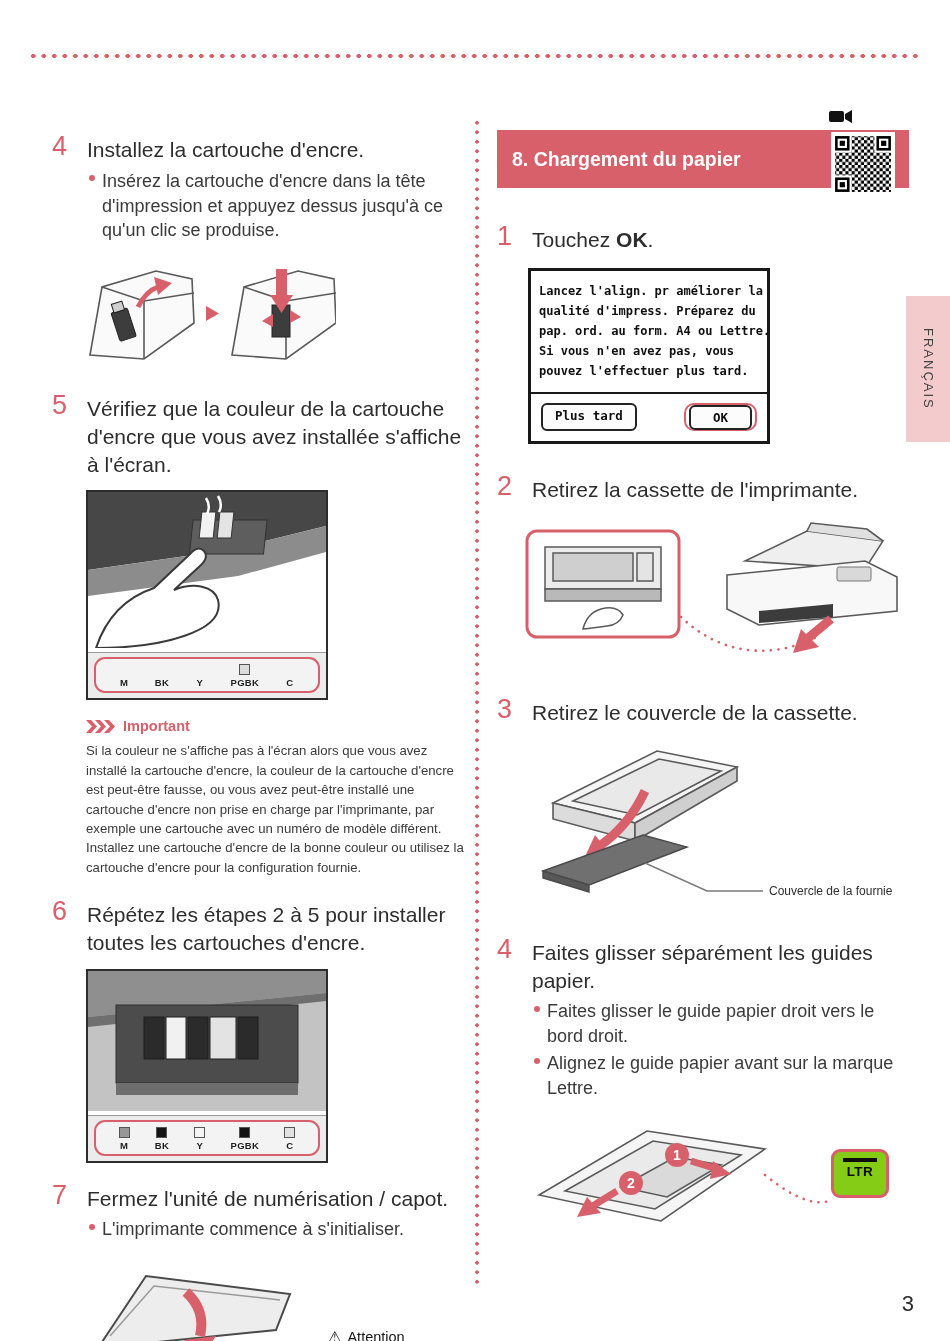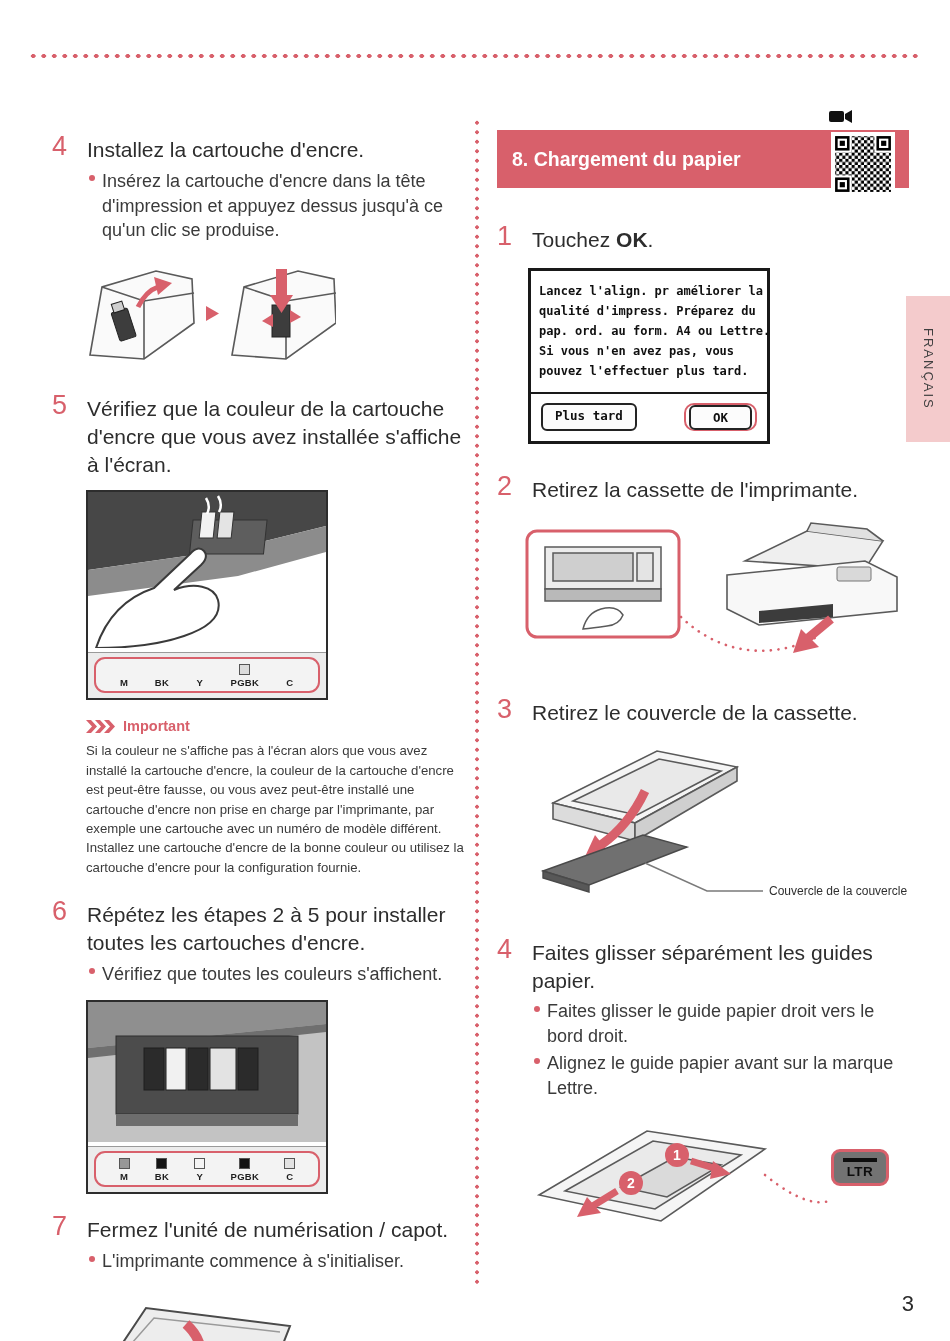--- a/index.html
+++ b/index.html
@@ -69,22 +69,22 @@
     line-height:1.68; color:#101010; white-space:nowrap; }
   .screen-footer { border-top:2px solid #191919; margin:10px -8px 0; padding:9px 10px 10px;
     display:flex; justify-content:space-between; }
   .scr-btn { font-family:"DejaVu Sans Mono", monospace; font-weight:bold; font-size:12.5px; color:#101010;
     border:2px solid #232323; border-radius:6px; background:#fcfcfc; padding:3px 12px; white-space:nowrap; }
   .ok-ring { border:2.5px solid var(--accent); border-radius:10px; padding:3px; }
   .ok-ring .scr-btn { padding:3px 22px; }
 
   .rfig { margin:14px 0 22px 28px; position:relative; }
   .callout { position:absolute; font-size:12px; color:#2f2f2f; white-space:nowrap; }
-  .ltr-box { position:absolute; width:58px; border:3px solid var(--accent); border-radius:9px; background:#737373;
-    display:flex; flex-direction:column; align-items:center; padding:6px 0 4px; gap:3px; }
+  .ltr-box { position:absolute; width:58px; border:3px solid var(--accent); border-radius:9px; background:#84cc16;
+    display:flex; flex-direction:column; align-items:center; padding:6px 0 16px; gap:3px; }
   .ltr-bar { width:34px; height:4.5px; background:#0e0e0e; }
   .ltr-text { font-size:13.5px; font-weight:bold; letter-spacing:0.5px; color:#0e0e0e; line-height:1; }
 
   .acc-fill { fill:var(--accent); }
   .acc-stroke { stroke:var(--accent); }
   .dotted { stroke-dasharray:0.1 7.5; stroke-linecap:round; }
   .marker-num { fill:#fff; font-size:14px; font-weight:bold; text-anchor:middle;
     font-family:"Liberation Sans", sans-serif; }
 </style>
 </head>
@@ -199,23 +199,20 @@
         </svg>
         <span class="imp-label">Important</span>
       </div>
       <div class="imp-text">Si la couleur ne s'affiche pas à l'écran alors que vous avez installé la cartouche d'encre, la couleur de la cartouche d'encre est peut-être fausse, ou vous avez peut-être installé une cartouche d'encre non prise en charge par l'imprimante, par exemple une cartouche avec un numéro de modèle différent. Installez une cartouche d'encre de la bonne couleur ou utilisez la cartouche d'encre pour la configuration fournie.</div>
     </div>
 
     <div class="step">
       <div class="step-num">6</div>
       <div class="step-body">
         <div class="step-title">Répétez les étapes 2 à 5 pour installer toutes les cartouches d'encre.</div>
-        <ul class="bullets">
-          <li>Vérifiez que toutes les couleurs s'affichent.</li>
-        </ul>
       </div>
     </div>
 
     <div class="figure framed">
       <svg viewBox="0 0 238 140" width="238" height="140">
         <rect x="0" y="0" width="238" height="140" fill="#c3c3c3"></rect>
         <polygon points="0,0 238,0 238,22 0,46" fill="#8f8f8f"></polygon>
         <polygon points="0,46 238,22 238,30 0,56" fill="#6f6f6f"></polygon>
         <rect x="28" y="34" width="182" height="78" fill="#4c4c4c" stroke="#2e2e2e"></rect>
         <g stroke="#1f1f1f">
@@ -397,21 +394,21 @@
           <path d="M110 82 L212 26 L212 40 L110 100 Z" fill="#cfcfcf"></path>
         </g>
         <path class="acc-stroke" d="M120 50 Q104 84 76 104" stroke-width="9" fill="none"></path>
         <polygon class="acc-fill" points="58,120 86,114 70,94"></polygon>
         <g stroke="#4a4a4a" stroke-width="1.4">
           <path d="M18 130 L118 94 L162 106 L64 144 Z" fill="#707070"></path>
           <path d="M18 130 L64 144 L64 151 L18 137 Z" fill="#585858"></path>
         </g>
         <path d="M120 122 L182 150 L238 150" stroke="#7a7a7a" stroke-width="1.4" fill="none"></path>
       </svg>
-      <div class="callout" style="left:244px; top:143px;">Couvercle de la couvercle</div>
+      <div class="callout" style="left:244px; top:143px;">Couvercle de la fournie</div>
     </div>
 
     <div class="step">
       <div class="step-num">4</div>
       <div class="step-body">
         <div class="step-title">Faites glisser séparément les guides papier.</div>
         <ul class="bullets">
           <li>Faites glisser le guide papier droit vers le bord droit.</li>
           <li>Alignez le guide papier avant sur la marque Lettre.</li>
         </ul>

